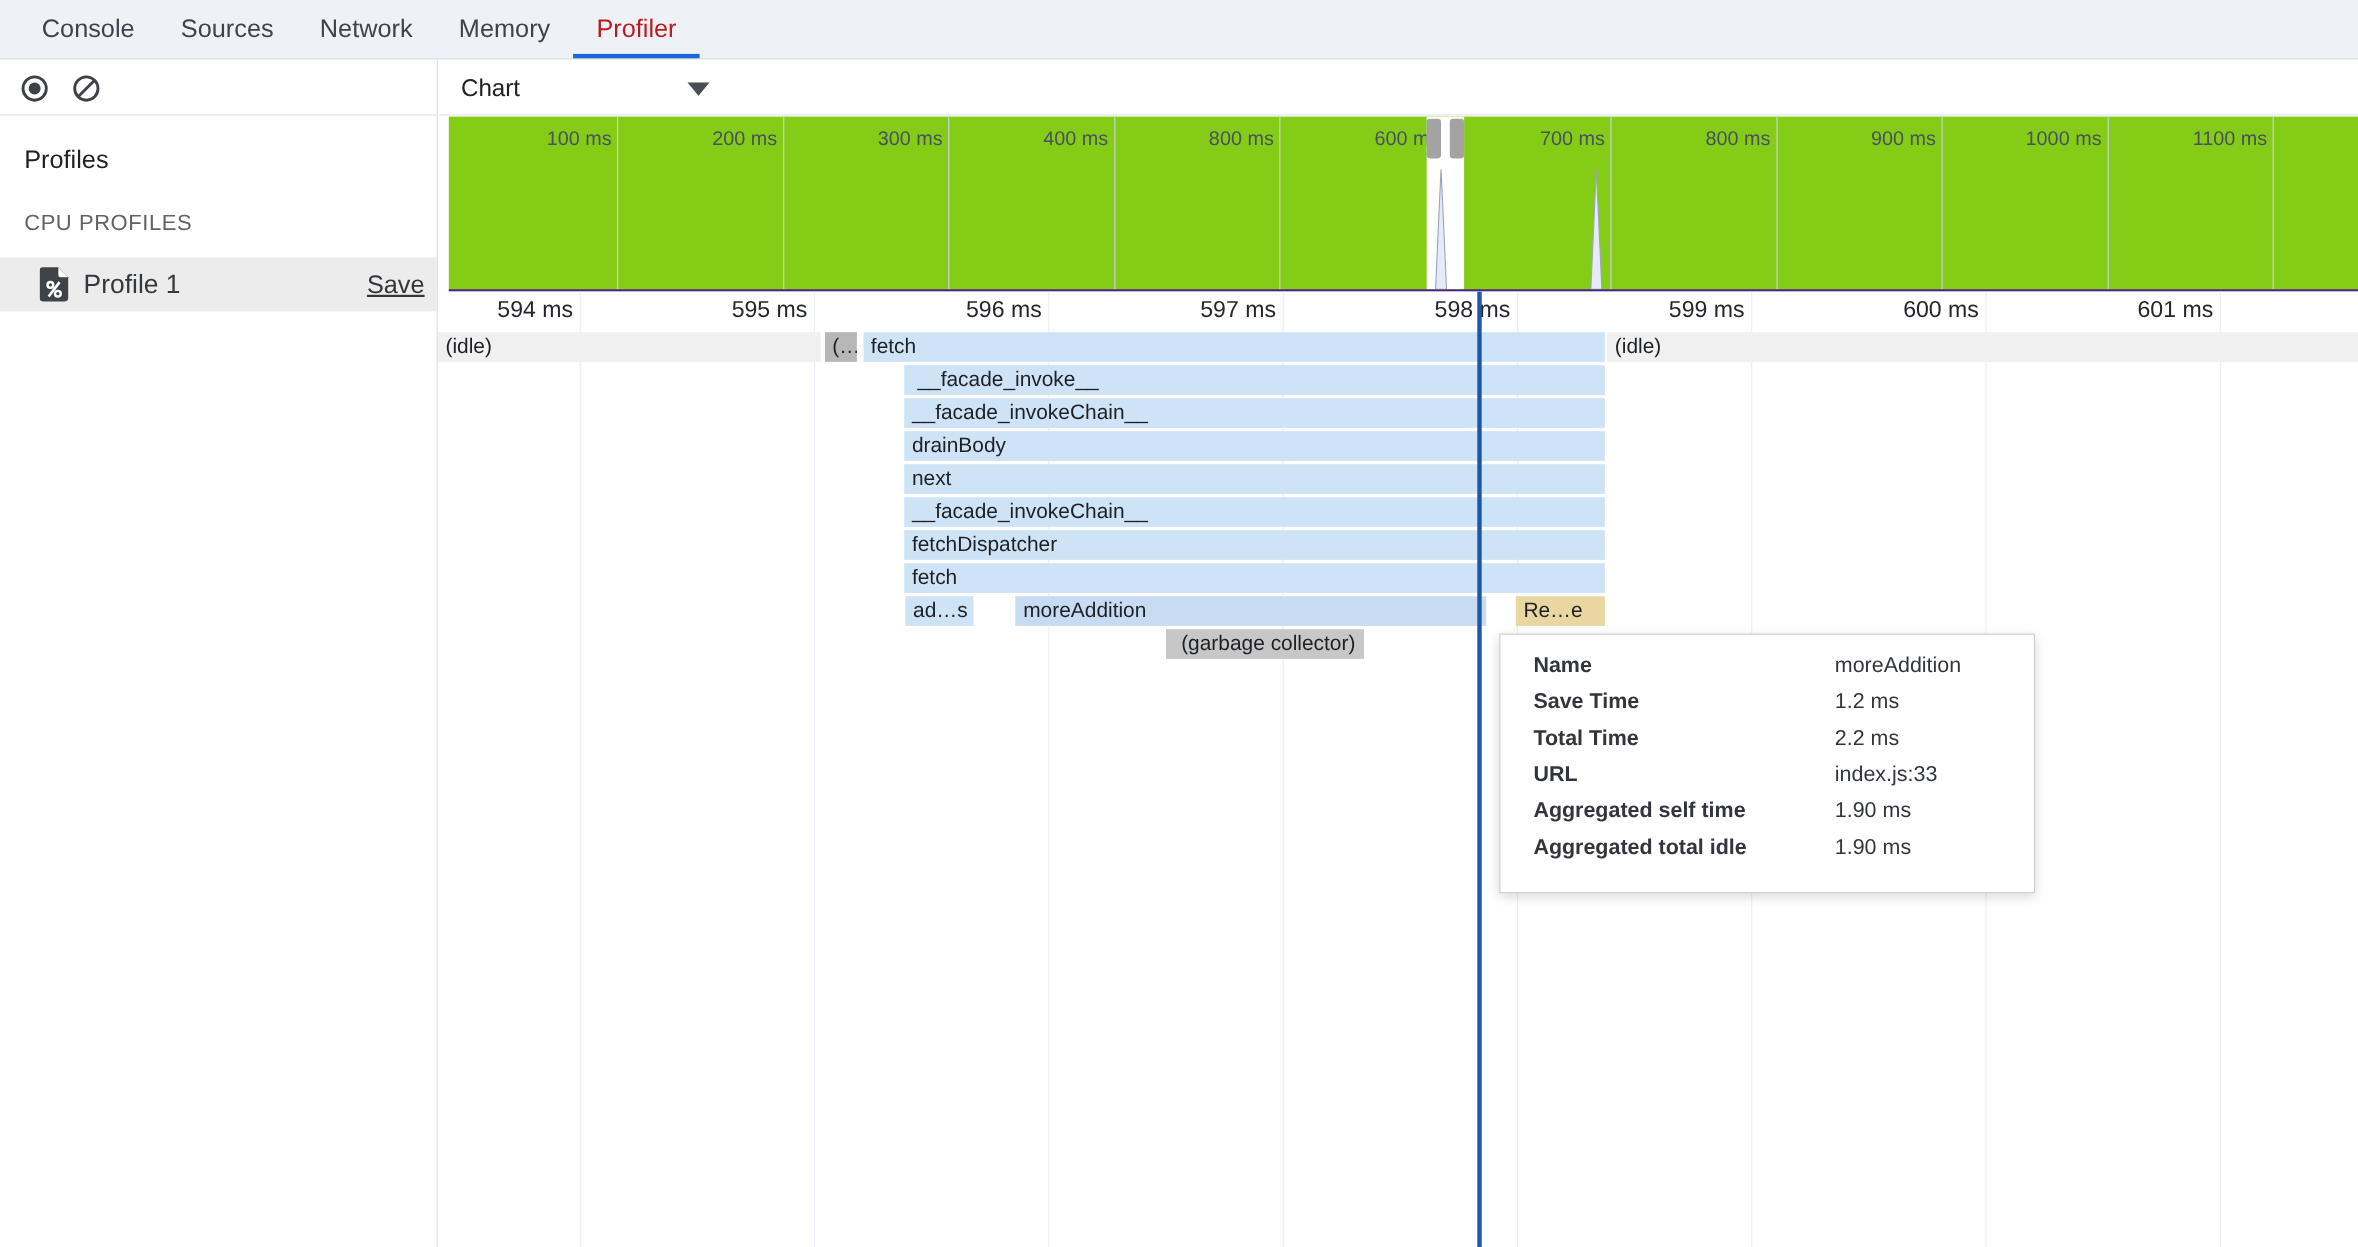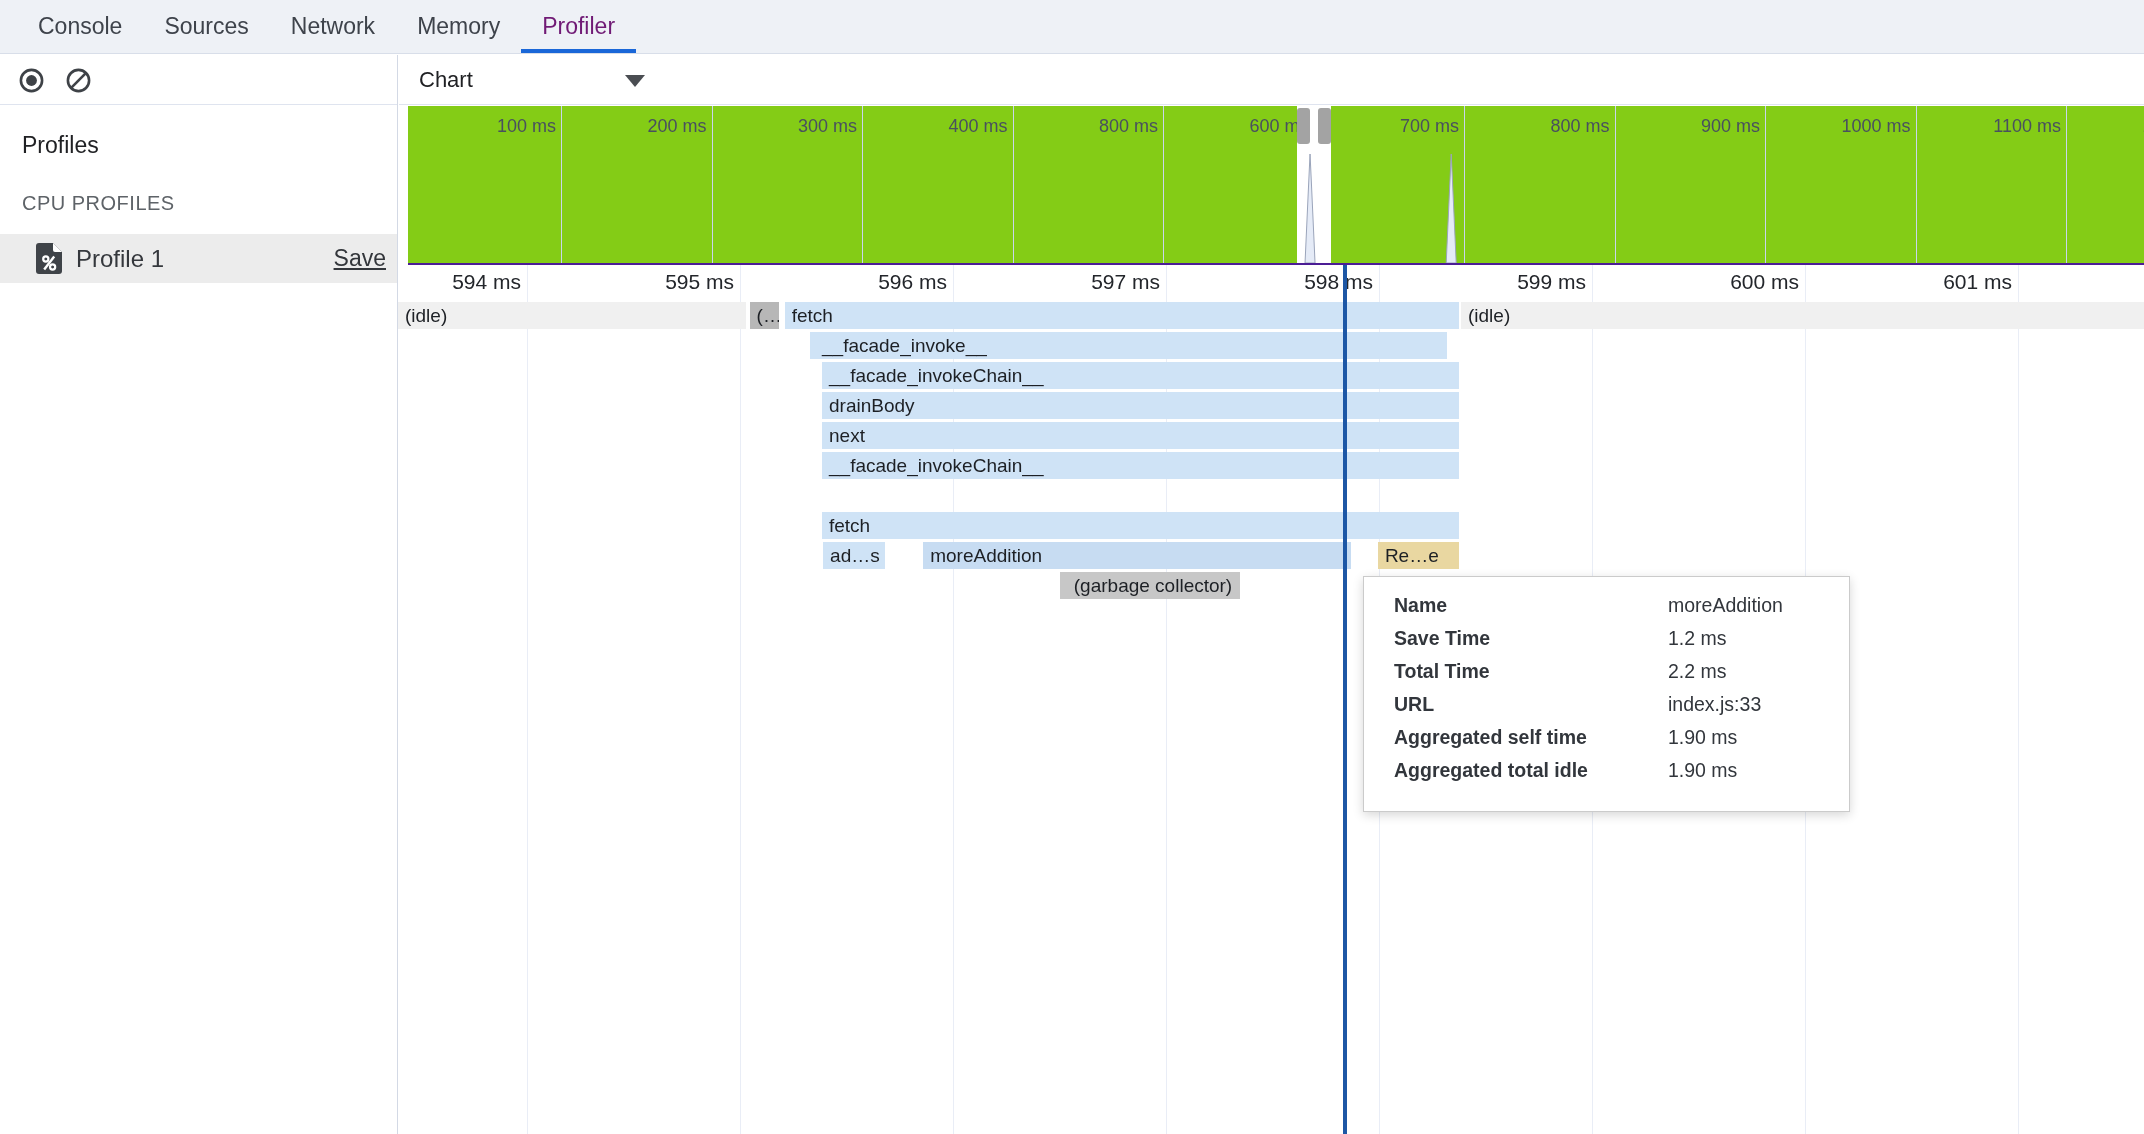--- a/index.html
+++ b/index.html
@@ -4,21 +4,21 @@
 <style>
   html,body{margin:0;padding:0;background:#fff;}
   #app{position:relative;width:2144px;height:1134px;overflow:hidden;background:#fff;
        font-family:"Liberation Sans",sans-serif;-webkit-font-smoothing:antialiased;}
   .abs{position:absolute;}
 
   
   #tabbar{left:0;top:0;width:2144px;height:54px;background:#eef1f6;border-bottom:1px solid #d8dee9;
           display:flex;align-items:stretch;padding-left:17px;box-sizing:border-box;}
   .tab{padding:0 21px;line-height:53px;font-size:23px;color:#3e434b;position:relative;cursor:default;}
-  .tab.active{color:#701a75;}
+  .tab.active{color:#b91c1c;}
   .tab.active::after{content:"";position:absolute;left:0;right:0;bottom:0;height:4px;background:#1a67d8;}
 
   
   #left-panel{left:0;top:55px;width:398px;height:1079px;background:#fff;border-right:1px solid #d3d9e5;box-sizing:border-box;}
   #left-toolbar{left:0;top:0;width:397px;height:50px;border-bottom:1px solid #dfe4ef;box-sizing:border-box;}
   .tool-icon{position:absolute;top:12px;width:27px;height:27px;cursor:pointer;}
   #profiles-heading{left:22px;top:77px;font-size:23px;color:#202124;text-align:right;}
   #cpu-section-label{left:22px;top:137px;font-size:20px;color:#5e6368;letter-spacing:.5px;}
   #profile-row{left:0;top:179px;width:397px;height:49px;background:#ececec;cursor:pointer;}
   #profile-icon{position:absolute;left:36px;top:8px;}
@@ -154,25 +154,26 @@
       <div class="fl-grid" style="left: 1194px;"></div>
       <div class="ruler-label" style="left: 1068px;">599 ms</div>
       <div class="fl-grid" style="left: 1407px;"></div>
       <div class="ruler-label" style="left: 1281px;">600 ms</div>
       <div class="fl-grid" style="left: 1620px;"></div>
       <div class="ruler-label" style="left: 1494px;">601 ms</div>
       <div class="bar" style="left: 0px; width: 348.4px; top: 37px; background: rgb(240, 240, 240);">(idle)</div>
       <div class="bar" style="left: 351.6px; width: 29.8px; top: 37px; background: rgb(183, 183, 183);">(…</div>
       <div class="bar" style="left: 386.7px; width: 674.1px; top: 37px; background: rgb(207, 227, 246);">fetch</div>
       <div class="bar" style="left: 1063px; width: 706.1px; top: 37px; background: rgb(240, 240, 240);">(idle)</div>
-      <div class="bar" style="left: 412px; width: 636.9px; top: 67px; background: rgb(207, 227, 246); padding-left: 12px;">__facade_invoke__</div>
+      <div class="bar" style="left: 424px; width: 636.9px; top: 67px; background: rgb(207, 227, 246); padding-left: 12px;">__facade_invoke__</div>
       <div class="bar" style="left: 424px; width: 636.9px; top: 97px; background: rgb(207, 227, 246);">__facade_invokeChain__</div>
       <div class="bar" style="left: 424px; width: 636.9px; top: 127px; background: rgb(207, 227, 246);">drainBody</div>
       <div class="bar" style="left: 424px; width: 636.9px; top: 157px; background: rgb(207, 227, 246);">next</div>
       <div class="bar" style="left: 424px; width: 636.9px; top: 187px; background: rgb(207, 227, 246);">__facade_invokeChain__</div>
+      <div class="bar" style="left: 424px; width: 636.9px; top: 217px; background: rgb(207, 227, 246);">fetchDispatcher</div>
       <div class="bar" style="left: 424px; width: 636.9px; top: 247px; background: rgb(207, 227, 246);">fetch</div>
       <div class="bar" style="left: 425.1px; width: 61.8px; top: 277px; background: rgb(207, 227, 246);">ad…s</div>
       <div class="bar" style="left: 525.2px; width: 428.1px; top: 277px; background: rgb(199, 220, 242);">moreAddition</div>
       <div class="bar" style="left: 979.9px; width: 80.9px; top: 277px; background: rgb(233, 215, 161);">Re…e</div>
       <div class="bar" style="left: 661.5px; width: 180px; top: 307px; background: rgb(199, 199, 199); text-align: center;">(garbage collector)</div>
       <div id="playhead" style="left: 944.9px;"></div>
       <div id="tooltip">
         <div class="tip-row"><span class="tip-label">Name</span><span class="tip-value">moreAddition</span></div>
         <div class="tip-row"><span class="tip-label">Save Time</span><span class="tip-value">1.2 ms</span></div>
         <div class="tip-row"><span class="tip-label">Total Time</span><span class="tip-value">2.2 ms</span></div>

